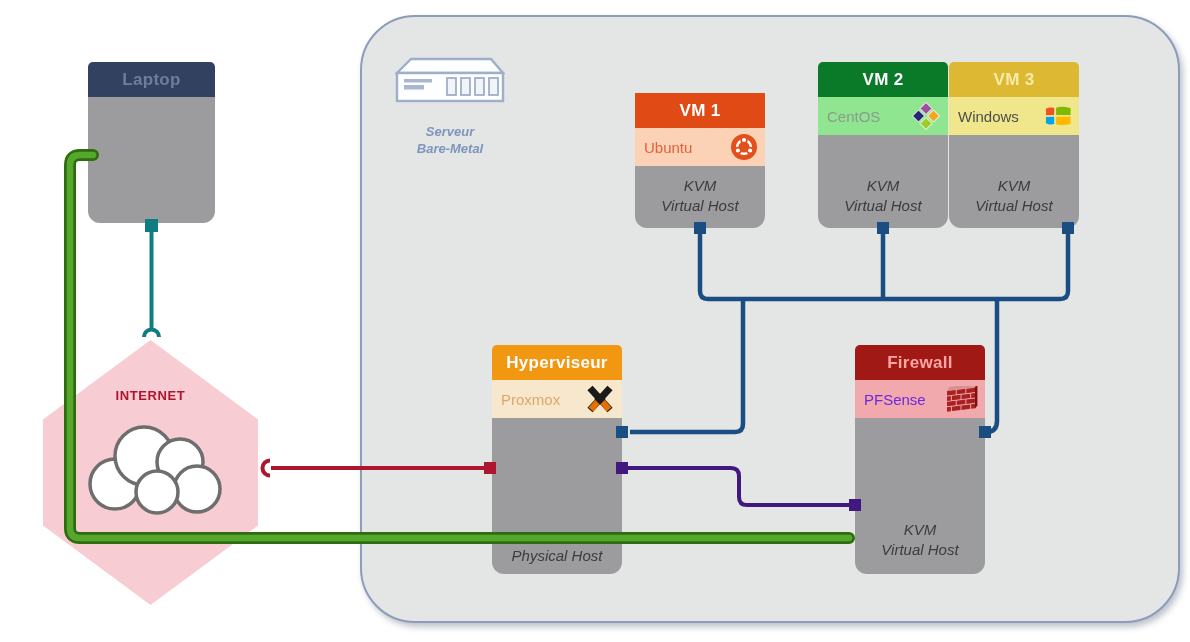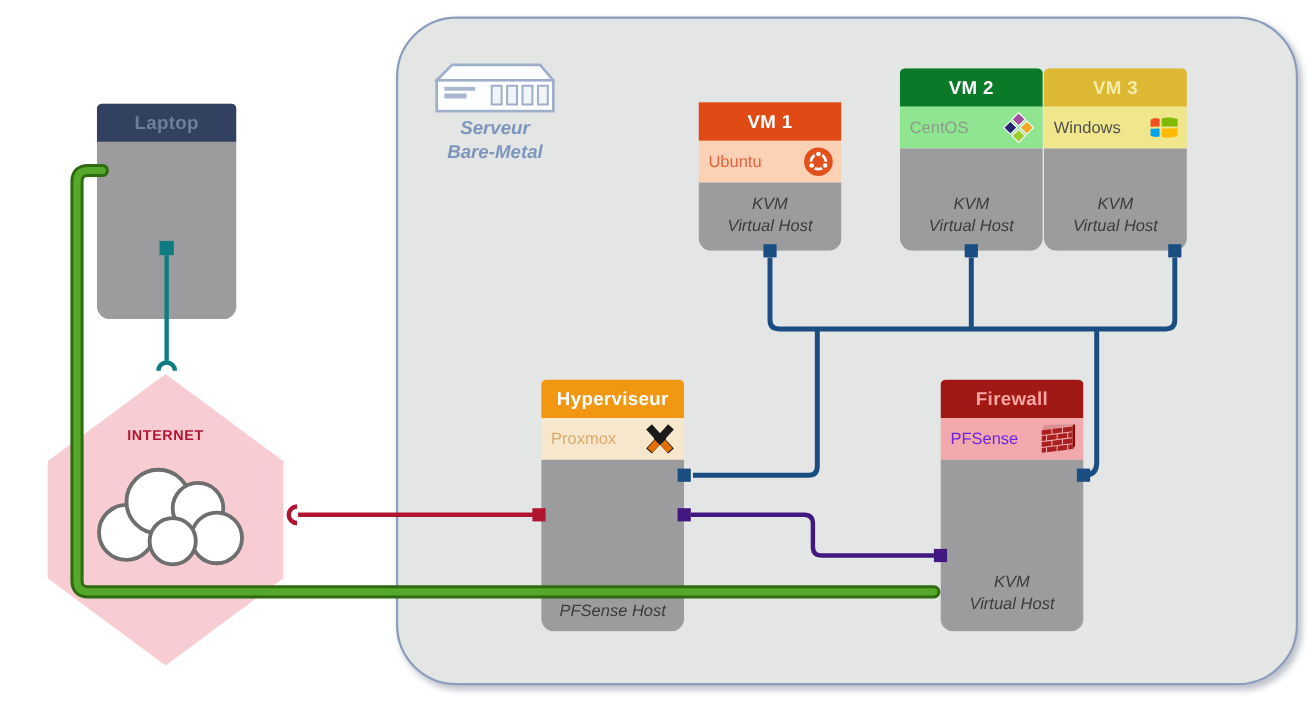--- a/index.html
+++ b/index.html
@@ -13,21 +13,21 @@
   
   .node{position:absolute;display:flex;flex-direction:column;border-radius:5px 5px 12px 12px;overflow:hidden;}
   .node .hdr{height:35px;flex:0 0 35px;display:flex;align-items:center;justify-content:center;
     font-weight:bold;font-size:17px;letter-spacing:.3px;}
   .node .osrow{height:38px;flex:0 0 38px;display:flex;align-items:center;justify-content:space-between;
     padding:0 7px 0 9px;font-size:15px;}
   .node .body{flex:1;background:#9c9c9e;position:relative;}
   .role{position:absolute;left:0;right:0;bottom:12px;text-align:center;font-style:italic;
     font-size:15px;line-height:1.35;color:#3c3c3c;white-space:pre-line;}
 
-  .laptop{left:88px;top:62px;width:127px;height:196px;margin-top:32px;}
+  .laptop{left:88px;top:62px;width:127px;height:161px;}
   .laptop .hdr{background:#31415f;color:#6d7d9e;}
   .laptop .osrow{height:36px;flex-basis:36px;background:#7285ad;color:#2f3e5c;}
 
   .vm{top:62px;width:130px;height:166px;}
   .vm1{left:635px;} .vm2{left:818px;} .vm3{left:949px;}
   .vm1 .hdr{background:#e04a15;color:#fff;margin-top:31px;}
   .vm1 .osrow{background:#fbd2b6;color:#e2633c;}
   .vm2 .hdr{background:#0b7a28;color:#fff;}
   .vm2 .osrow{background:#90e690;color:#8c9a8c;}
   .vm3 .hdr{background:#ddb832;color:#f5eca9;}
@@ -45,22 +45,22 @@
 
   
   .hex{position:absolute;left:43px;top:340px;width:215px;height:265px;background:#f8ccd3;
     clip-path:polygon(50% 0,100% 30%,100% 70%,50% 100%,0 70%,0 30%);}
   .internet-label{position:absolute;left:43px;top:388px;width:215px;text-align:center;
     font-weight:bold;font-size:13px;letter-spacing:.6px;color:#b0152f;}
   .cloud{position:absolute;left:80px;top:416px;}
 
   
   .srv-icon{position:absolute;left:395px;top:56px;}
-  .srv-label{position:absolute;left:380px;top:106px;width:140px;text-align:center;
-    font-weight:bold;font-style:italic;font-size:17px;line-height:1.3;color:#7e95bd;white-space:pre-line;}
+  .srv-label{position:absolute;left:380px;top:124px;width:140px;text-align:center;
+    font-weight:bold;font-style:italic;font-size:13px;line-height:1.3;color:#7e95bd;white-space:pre-line;}
 
   .overlay{position:absolute;left:0;top:0;pointer-events:none;}
 </style>
 </head>
 <body>
 
 <div id="canvas">
 
   <div class="server-box"></div>
 
@@ -144,21 +144,21 @@
       <span>Proxmox</span>
       <svg width="30" height="30" viewBox="0 0 30 30">
         <path d="M5,4 L25,26" stroke="#1a1a1a" stroke-width="7"></path>
         <path d="M25,4 L5,26" stroke="#1a1a1a" stroke-width="7"></path>
         <path d="M15,15 L6,25.5" stroke="#e57000" stroke-width="6.2"></path>
         <path d="M15,15 L24,25.5" stroke="#e57000" stroke-width="6.2"></path>
         <rect x="11" y="11" width="8" height="8" transform="rotate(45 15 15)" fill="#1a1a1a"></rect>
       </svg>
     </div>
     <div class="body">
-      <div class="role">PFSense Host</div>
+      <div class="role">Physical Host</div>
     </div>
   </div>
 
   <div class="node fw">
     <div class="hdr">Firewall</div>
     <div class="osrow">
       <span>PFSense</span>
       <svg width="33" height="27" viewBox="0 0 34 28">
         <g transform="skewY(-7) translate(0,5)">
           <polygon points="2,0 31,0 33.5,-3.5 4.5,-3.5" fill="#d98f8f"></polygon>

